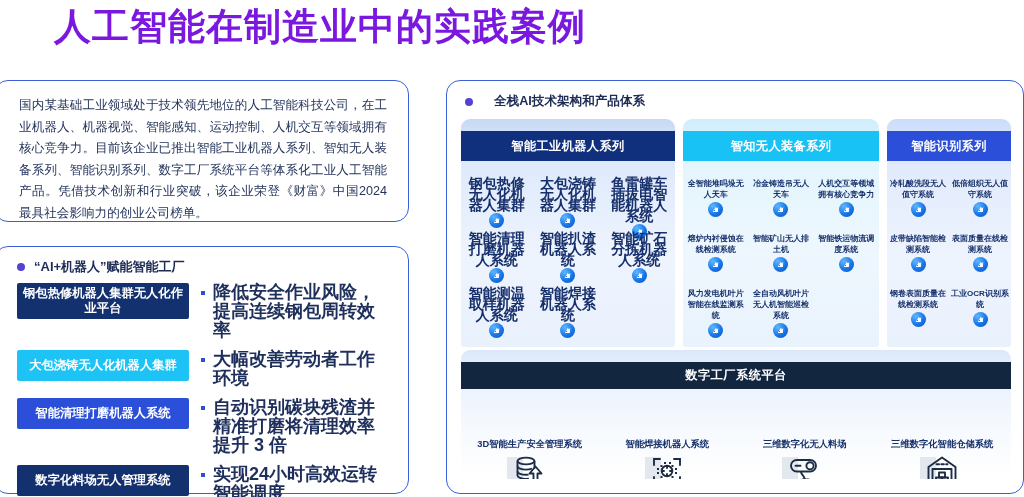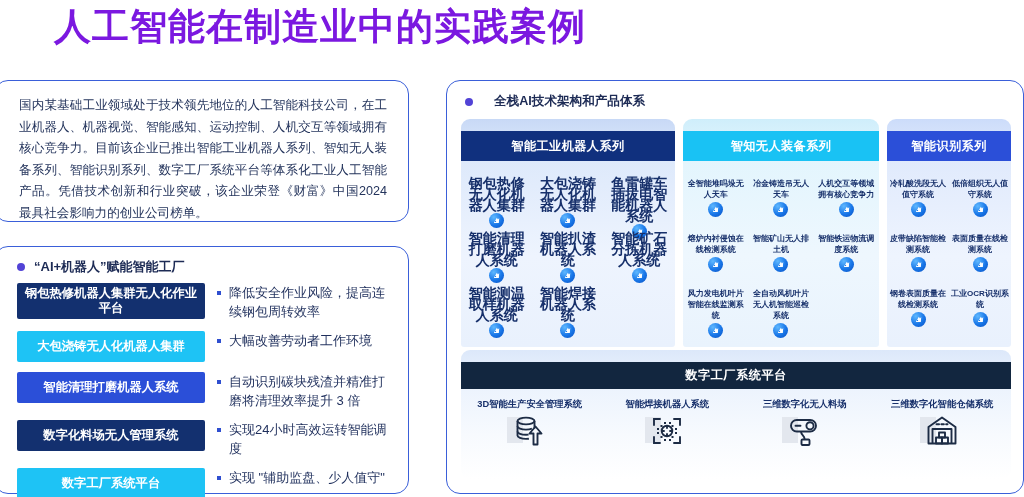--- a/index.html
+++ b/index.html
@@ -33,28 +33,28 @@
   
   .panel-list{left:-6px;top:246px;width:415px;height:248px;}
   .list-head{
     position:absolute;left:22px;top:11px;display:flex;align-items:center;gap:9px;
   }
   .bullet{width:8px;height:8px;border-radius:50%;background:#5243d6;display:inline-block;}
   .list-head-label{font-size:13px;font-weight:bold;color:#1d2b55;}
   .rows{position:absolute;left:22px;top:36px;width:372px;}
   .row{display:flex;align-items:flex-start;margin-bottom:10px;}
   .chip{
-    width:188px;min-height:31px;border-radius:2px;display:flex;align-items:center;
+    width:172px;min-height:31px;border-radius:2px;display:flex;align-items:center;
     justify-content:center;text-align:center;color:#ffffff;font-size:12.3px;
     font-weight:bold;line-height:15px;padding:3px 4px;box-sizing:border-box;
     flex:none;
   }
   .chip-desc{display:flex;align-items:flex-start;margin-left:12px;flex:1;}
   .sq{width:4px;height:4px;background:#2f4fd0;margin-top:8px;margin-right:8px;flex:none;}
-  .desc-text{font-size:13px;line-height:19px;color:#1f2f5c;font-weight:normal;}
+  .desc-text{font-size:18px;line-height:19px;color:#1f2f5c;font-weight:bold;}
 
   
   .panel-right{left:446px;top:80px;width:578px;height:414px;}
   .right-head{position:absolute;left:18px;top:12px;display:flex;align-items:center;gap:21px;}
   .right-head-label{font-size:12.6px;font-weight:bold;color:#1d2b55;}
 
   .cols{position:absolute;left:14px;top:38px;width:550px;display:flex;gap:8px;}
   .col{position:relative;border-radius:9px 9px 3px 3px;overflow:hidden;}
   .col-a{width:214px;background:linear-gradient(180deg,#c8d9f6 0%,#dce8fb 14%,#eef4fe 60%,#e9f1fd 100%);}
   .col-b{width:196px;background:linear-gradient(180deg,#cfeefb 0%,#e2f5fd 14%,#eef7fe 60%,#e9f3fd 100%);}
@@ -90,21 +90,21 @@
   .platform{
     position:absolute;left:14px;top:269px;width:550px;height:129px;
     border-radius:9px;overflow:hidden;
     background:linear-gradient(180deg,#dce8fa 0%,#eaf2fd 22%,#f7fafe 65%,#ffffff 100%);
   }
   .platform-title{
     margin:12px 0 0 0;height:27px;background:#12263f;color:#fff;
     display:flex;align-items:center;justify-content:center;
     font-size:12.2px;font-weight:bold;letter-spacing:.5px;
   }
-  .platform-items{display:flex;padding-top:9px;}
+  .platform-items{display:flex;padding-top:9px;margin-top:40px;}
   .p-item{width:25%;display:flex;flex-direction:column;align-items:center;}
   .p-label{font-size:9.3px;line-height:13px;color:#17306b;text-align:center;font-weight:bold;}
   .p-icon{margin-top:4px;position:relative;}
   .p-icon .shade{position:absolute;left:-6px;top:2px;width:16px;height:26px;background:#e3e7ee;}
   .p-icon svg{position:relative;display:block;}
 </style>
 </head>
 <body>
 
 <div class="page">

